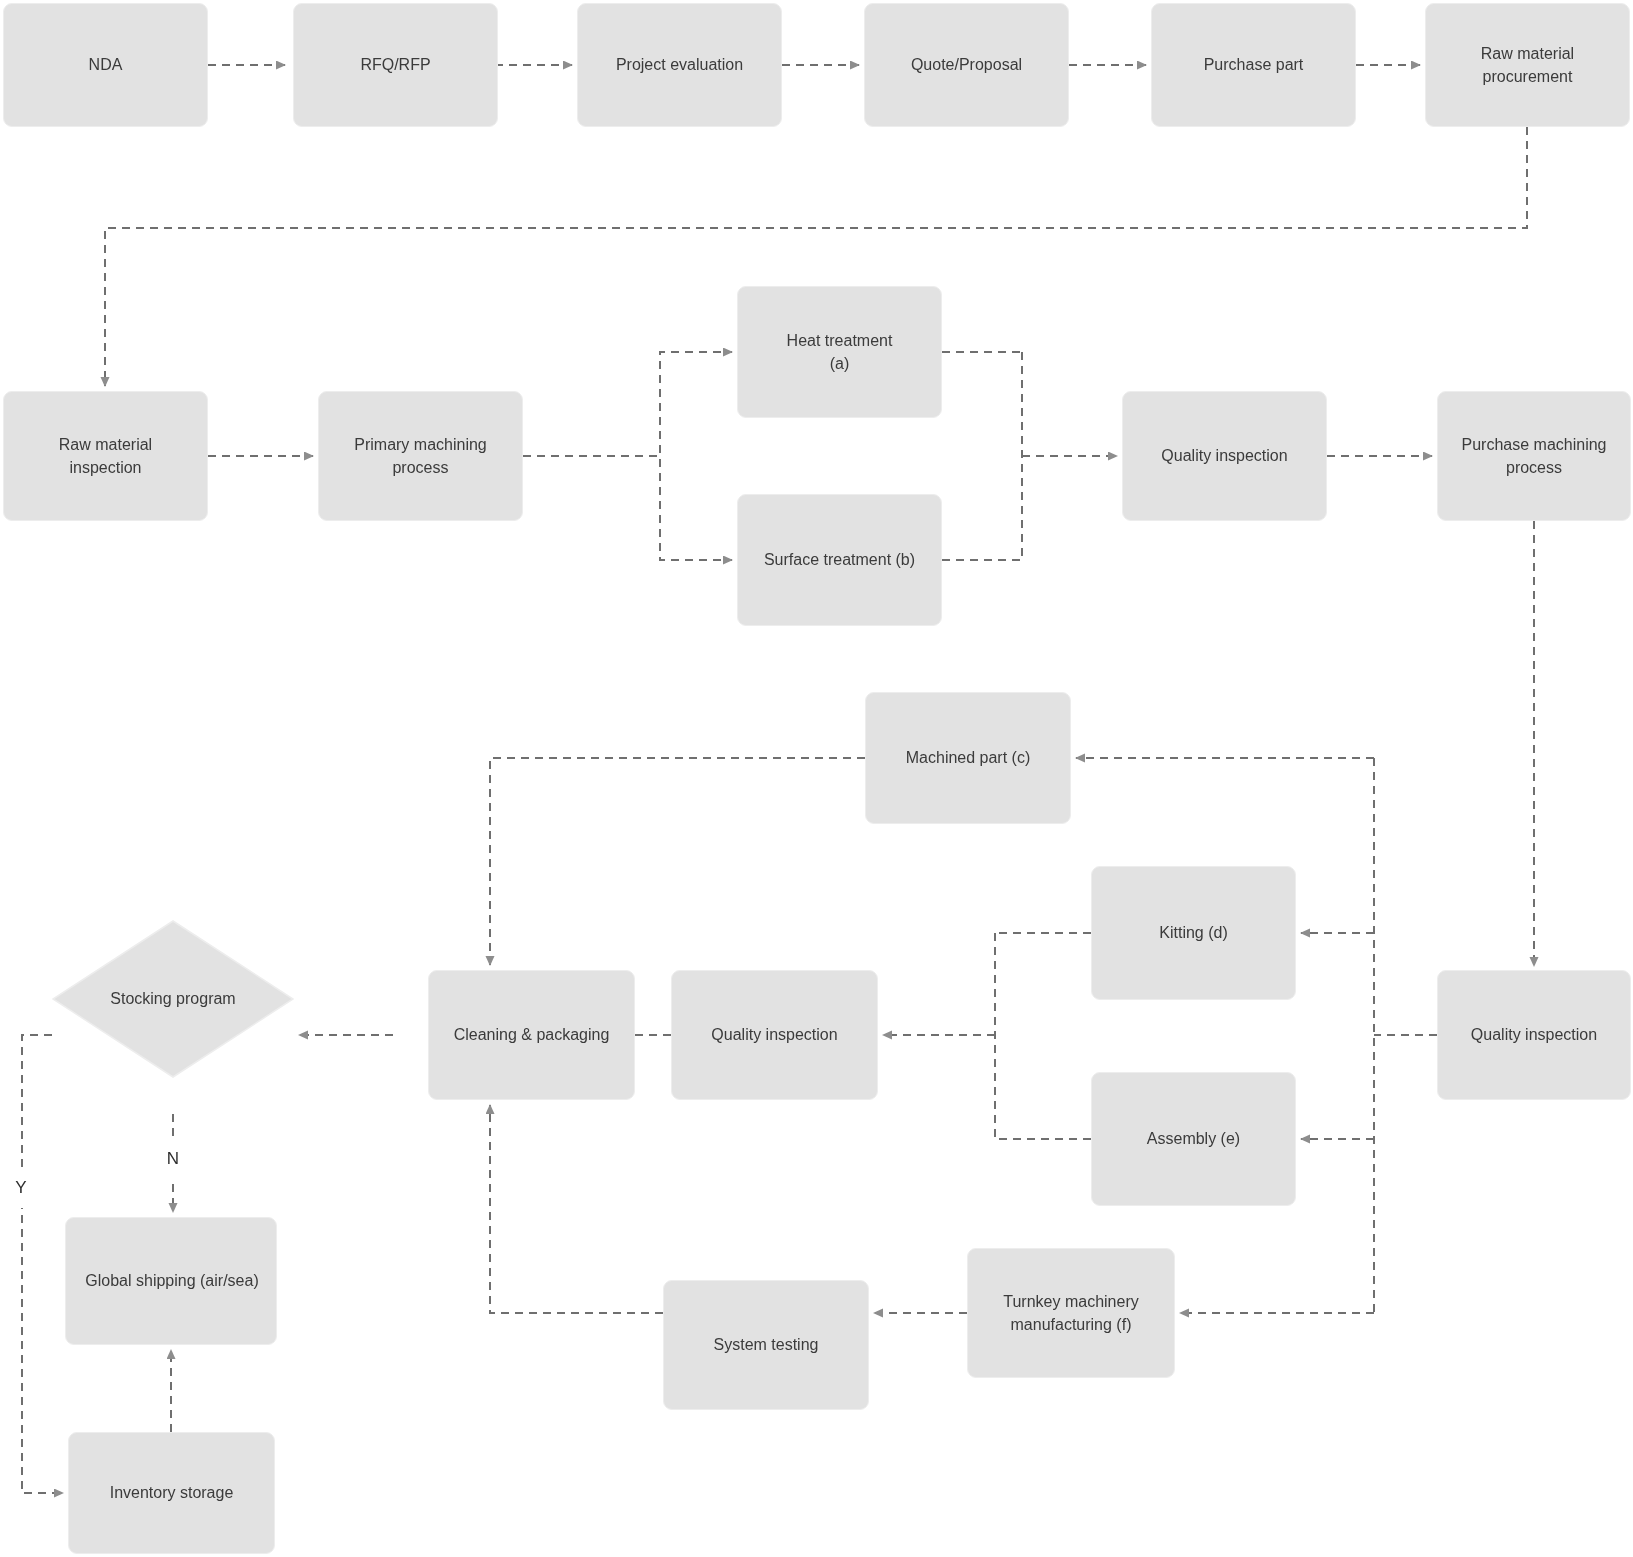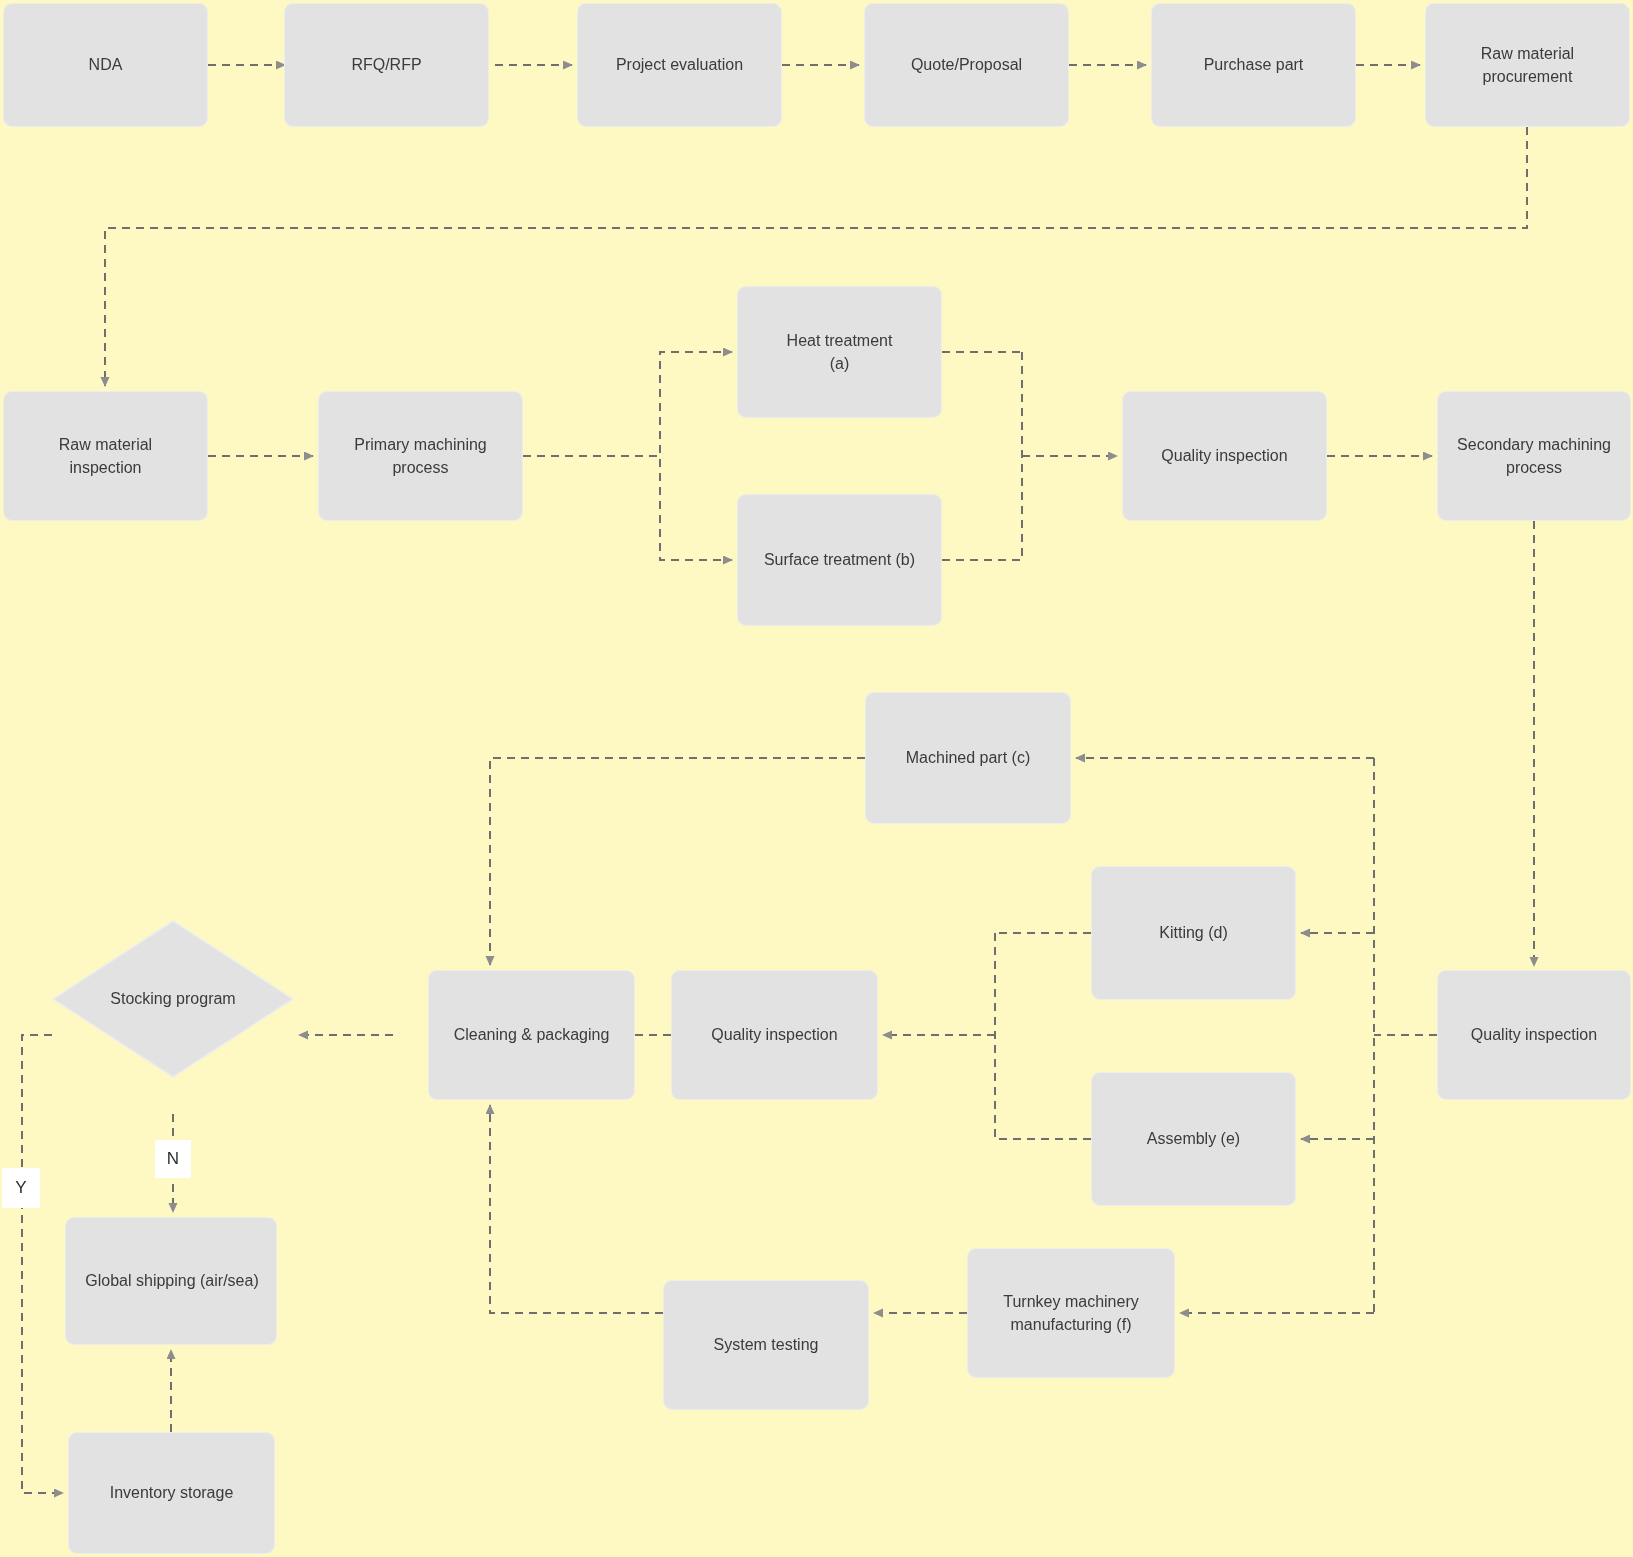--- a/index.html
+++ b/index.html
@@ -4,21 +4,21 @@
 <style>
   html, body {
     margin: 0;
     padding: 0;
     background: #000000;
   }
   #canvas {
     position: relative;
     width: 1633px;
     height: 1557px;
-    background: #fef9c3;
+    background: #ffffff;
     overflow: hidden;
     font-family: "Liberation Sans", sans-serif;
   }
   #connectors {
     position: absolute;
     left: 0; top: 0;
     pointer-events: none;
   }
   .edge {
     stroke: #6f6f6f;
@@ -118,21 +118,21 @@
     <path class="edge" marker-end="url(#arrow)" d="M663,1313 L490,1313 L490,1105"></path>
 
     <path class="edge" marker-end="url(#arrow)" d="M173,1114 L173,1212"></path>
     <path class="edge" marker-end="url(#arrow)" d="M52,1035 L22,1035 L22,1493 L63,1493"></path>
     <path class="edge" marker-end="url(#arrow)" d="M171,1432 L171,1350"></path>
   </svg>
 
   <div class="node" style="left:3px;top:3px;width:205px;height:124px;">
     <span class="node-label">NDA</span>
   </div>
-  <div class="node" style="left:284px;top:3px;width:205px;height:124px;">
+  <div class="node" style="left:293px;top:3px;width:205px;height:124px;">
     <span class="node-label">RFQ/RFP</span>
   </div>
   <div class="node" style="left:577px;top:3px;width:205px;height:124px;">
     <span class="node-label">Project evaluation</span>
   </div>
   <div class="node" style="left:864px;top:3px;width:205px;height:124px;">
     <span class="node-label">Quote/Proposal</span>
   </div>
   <div class="node" style="left:1151px;top:3px;width:205px;height:124px;">
     <span class="node-label">Purchase part</span>
@@ -154,21 +154,21 @@
     <span class="node-label">Heat treatment
 (a)</span>
   </div>
   <div class="node" style="left:737px;top:494px;width:205px;height:132px;">
     <span class="node-label">Surface treatment (b)</span>
   </div>
   <div class="node" style="left:1122px;top:391px;width:205px;height:130px;">
     <span class="node-label">Quality inspection</span>
   </div>
   <div class="node" style="left:1437px;top:391px;width:194px;height:130px;">
-    <span class="node-label">Secondary machining
+    <span class="node-label">Purchase machining
 process</span>
   </div>
 
   <div class="node" style="left:865px;top:692px;width:206px;height:132px;">
     <span class="node-label">Machined part (c)</span>
   </div>
   <div class="node" style="left:1091px;top:866px;width:205px;height:134px;">
     <span class="node-label">Kitting (d)</span>
   </div>
 

